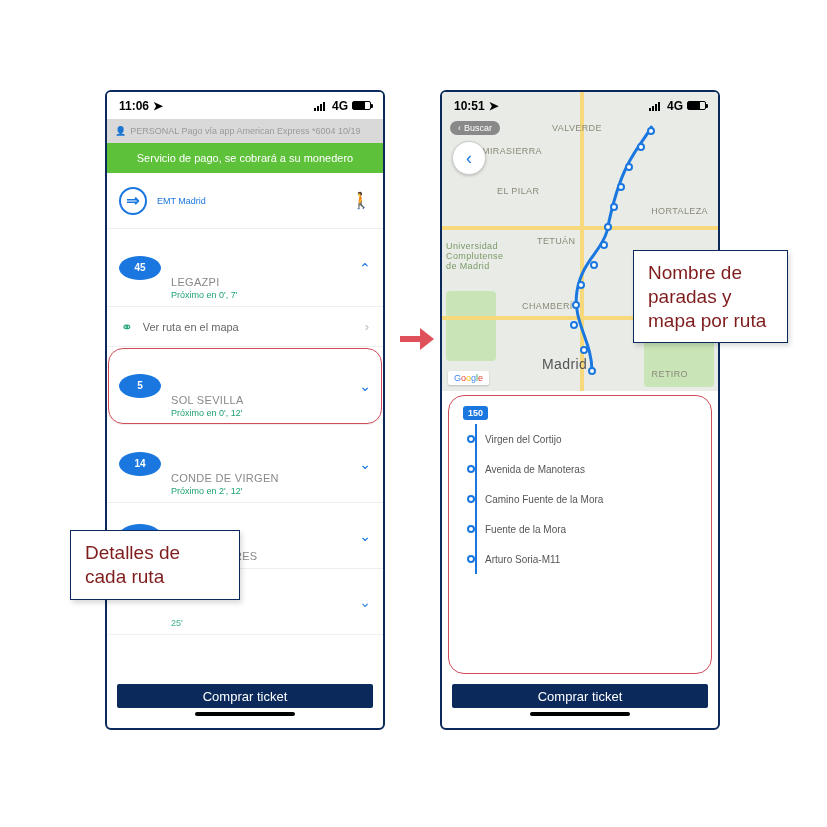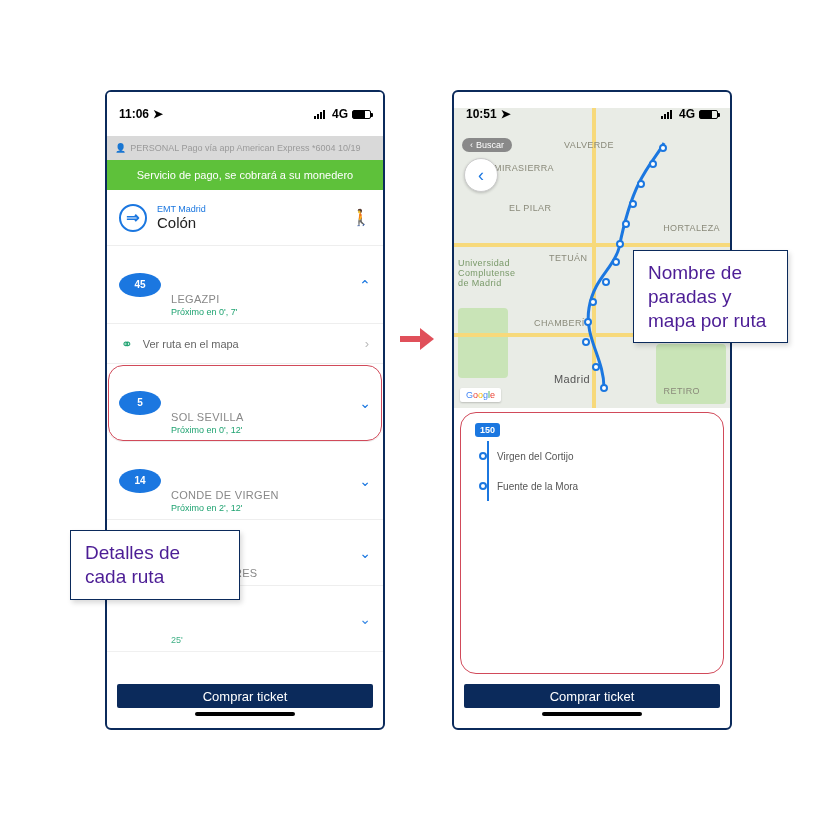--- a/index.html
+++ b/index.html
@@ -15,25 +15,25 @@
     width: 280px;
     height: 640px;
     border: 2px solid #0b2a5b;
     border-radius: 6px;
     background: #fff;
     overflow: hidden;
     display: flex;
     flex-direction: column;
   }
   .phone-left { left: 105px; top: 90px; }
-  .phone-right { left: 452px; top: 90px; }
+  .phone-right { left: 440px; top: 90px; }
 
   
   .status {
-    height: 44px;
+    height: 27px;
     display: flex;
     align-items: center;
     justify-content: space-between;
     padding: 0 12px;
     font-size: 12px;
     font-weight: 600;
     background: #fff;
   }
   .status-left { display:flex; align-items:center; gap:4px; }
   .status-right { display:flex; align-items:center; gap:4px; }
@@ -197,21 +197,21 @@
     position:absolute; left:7.5px; top:0; bottom:0; width:2px; background:#1b77e0; z-index:1;
   }
 
   
   .callout {
     position:absolute;
     background:#fff;
     border:1.5px solid #0b2a5b;
     padding:10px 14px;
     font-size:19px;
-    color:#4c1d95;
+    color:#7f1d1d;
     line-height:1.25;
     box-shadow:2px 3px 5px rgba(0,0,0,0.15);
   }
   .callout-left { left:70px; top:530px; width:170px; }
   .callout-right { left:633px; top:250px; width:155px; }
 
   
   .arrow {
     position:absolute;
     left:400px; top:328px;
@@ -262,21 +262,20 @@
     <span>👤</span>
     <span>PERSONAL  Pago vía app  American Express  *6004  10/19</span>
   </div>
   <div class="green-banner">
     <span>Servicio de pago, se cobrará a su monedero</span>
   </div>
   <div class="colon-hdr">
     <div class="emt-logo">⇒</div>
     <div class="colon-txt">
       <div class="t1">EMT Madrid</div>
-      <div class="t2">Colón</div>
     </div>
     <div class="walk">🚶</div>
   </div>
 
   <div class="routes">
 
     <div class="route-row">
       <div class="badge">45</div>
       <div class="route-txt">
         <div class="route-name">LEGAZPI</div>
@@ -368,21 +367,21 @@
     <div class="road road-h" style="left:0; top:45%; width:100%"></div>
     <div class="road road-h" style="left:0; top:75%; width:100%"></div>
 
     <div class="map-label" style="left:110px; top:32px">VALVERDE</div>
     <div class="map-label" style="left:40px; top:55px">MIRASIERRA</div>
     <div class="map-label" style="left:55px; top:95px">EL PILAR</div>
     <div class="map-label" style="right:10px; top:115px">HORTALEZA</div>
     <div class="map-label" style="left:95px; top:145px">TETUÁN</div>
     <div class="map-label" style="left:4px; top:150px; width:60px; color:#7a9a6a">Universidad Complutense de Madrid</div>
     <div class="map-label" style="left:80px; top:210px">CHAMBERÍ</div>
-    <div class="map-label" style="left:100px; top:265px; font-size:11px; color:#555">Madrid</div>
+    <div class="map-label" style="left:100px; top:265px; font-size:14px; color:#555">Madrid</div>
     <div class="map-label" style="right:30px; bottom:12px">RETIRO</div>
 
     <svg class="route-svg" width="280" height="300">
       <path d="M 150 280 C 150 250, 130 230, 135 200 C 140 170, 160 160, 165 140 C 170 115, 175 95, 185 75 C 195 55, 205 45, 210 35" stroke="#1b77e0" stroke-width="3" fill="none"></path>
     </svg>
     <div class="route-dot" style="left:146px; top:276px"></div>
     <div class="route-dot" style="left:138px; top:255px"></div>
     <div class="route-dot" style="left:128px; top:230px"></div>
     <div class="route-dot" style="left:130px; top:210px"></div>
     <div class="route-dot" style="left:135px; top:190px"></div>
@@ -405,21 +404,33 @@
       <div class="line-badge">150</div>
     </div>
     <div class="stop-list" style="position:relative">
       <div class="stop-line"></div>
       <div class="stop-item">
           <div class="stop-dot"></div>
           <span>Virgen del Cortijo</span>
         </div>
       <div class="stop-item">
           <div class="stop-dot"></div>
+          <span>Avenida de Manoteras</span>
+        </div>
+      <div class="stop-item">
+          <div class="stop-dot"></div>
+          <span>Camino Fuente de la Mora</span>
+        </div>
+      <div class="stop-item">
+          <div class="stop-dot"></div>
           <span>Fuente de la Mora</span>
+        </div>
+      <div class="stop-item">
+          <div class="stop-dot"></div>
+          <span>Arturo Soria-M11</span>
         </div>
     </div>
   </div>
 
   <div class="bottom-bar">
     <div class="buy-btn">
       <span>Comprar ticket</span>
     </div>
     <div class="home-ind"></div>
   </div>

